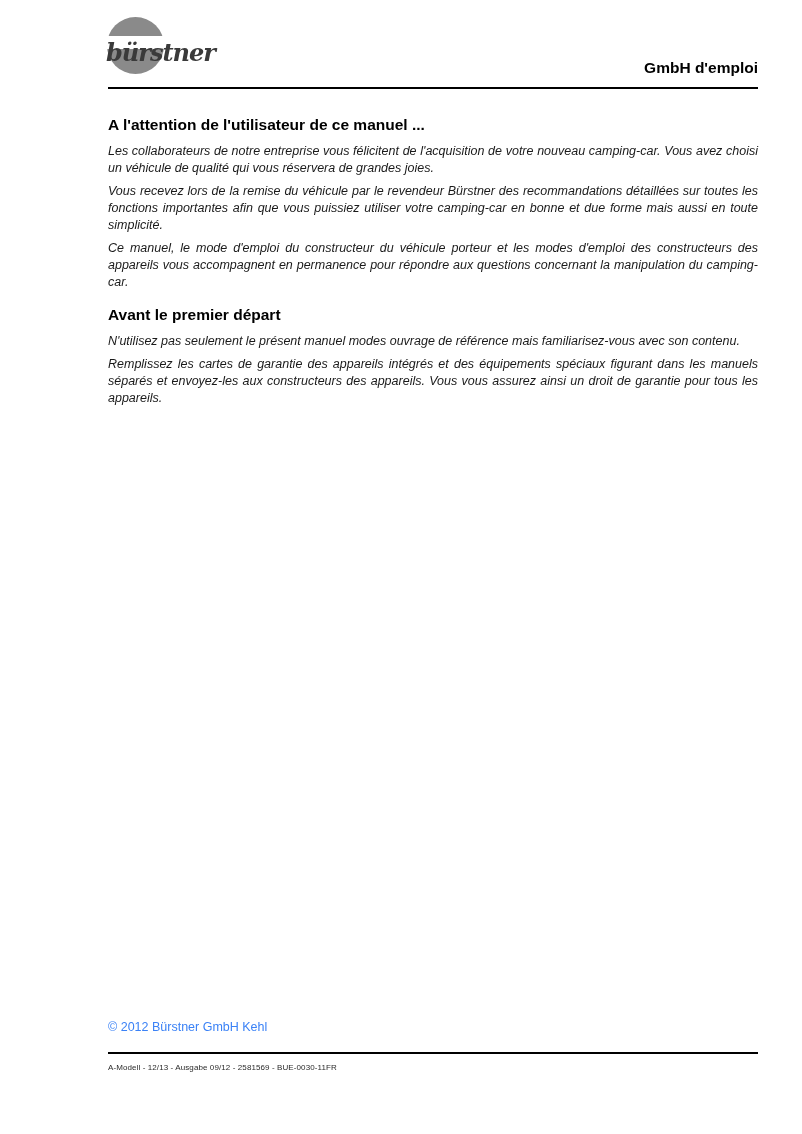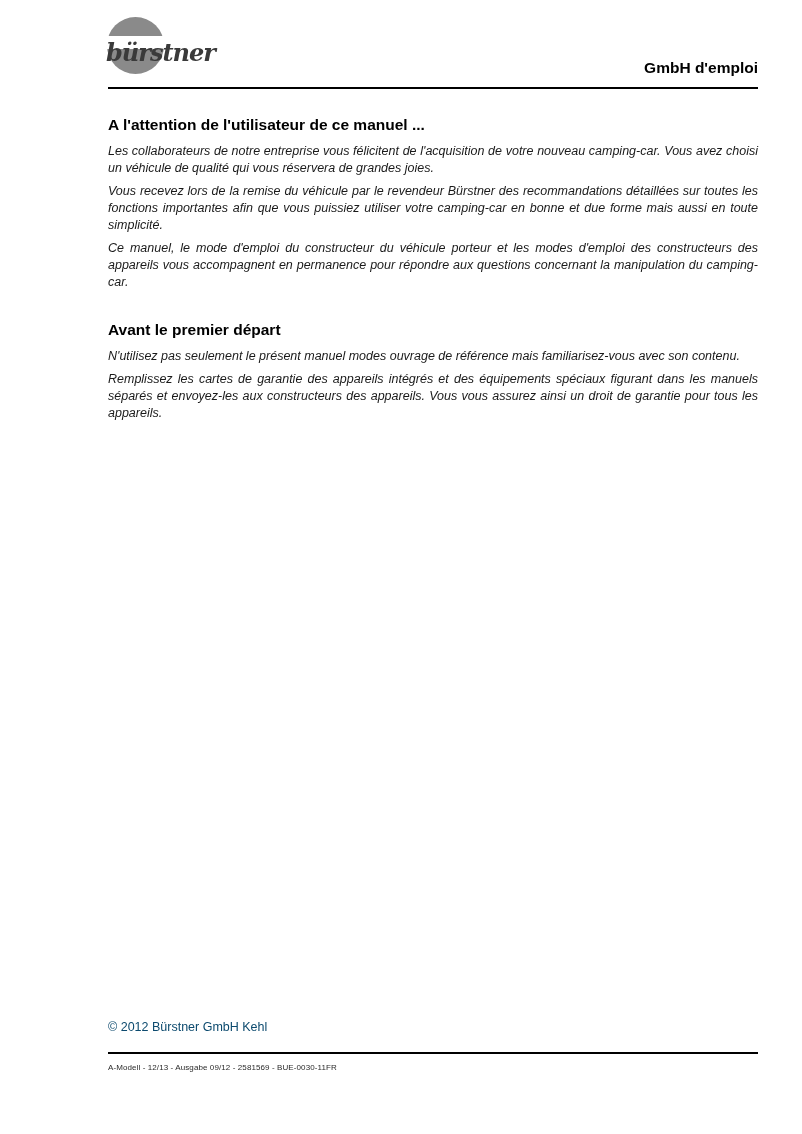--- a/index.html
+++ b/index.html
@@ -80,37 +80,37 @@
     width: 650px;
   }
   .content h1, .content h2 {
     font-size: 15.5px;
     font-weight: bold;
     color: #000000;
     line-height: 17px;
     text-align: left;
   }
   .content h1 { margin: 12px 0 10px 0; }
-  .content h2 { margin: 30px 0 10px 0; }
+  .content h2 { margin: 15px 0 10px 0; }
   .content p {
     margin: 0 0 6px 0;
     font-size: 12.5px;
     line-height: 17px;
     text-align: justify;
     color: #1a1a1a;
     font-style: italic;
   }
 
   
   .copyright {
     position: absolute;
     left: 108px;
     top: 1020px;
     font-size: 12.5px;
-    color: #0c4a6e;
+    color: #3b82f6;
   }
   .footer-rule { top: 1052px; }
   .doc-code {
     position: absolute;
     left: 108px;
     top: 1063px;
     font-size: 8px;
     letter-spacing: 0.1px;
     color: #2a2a2a;
   }

